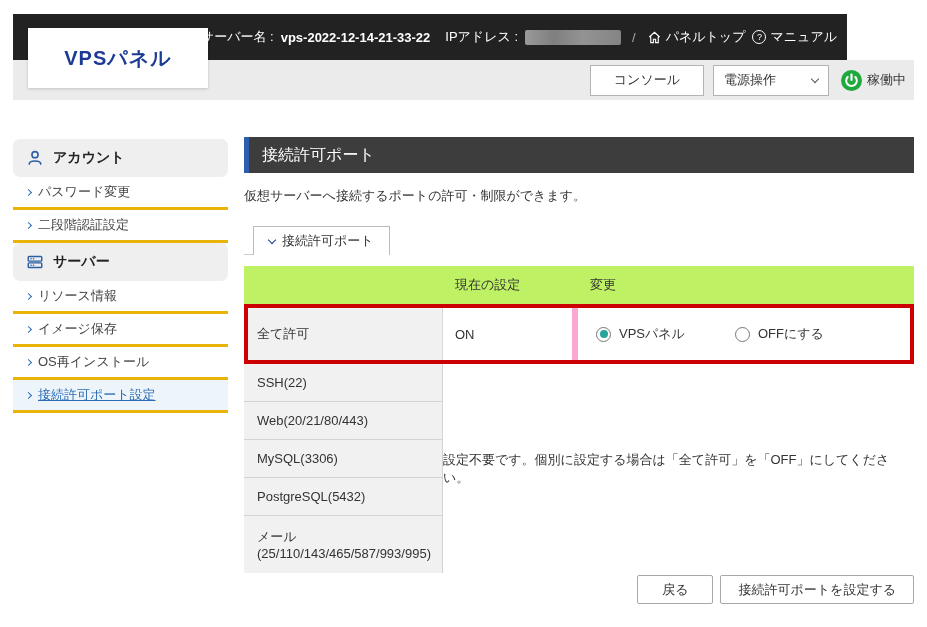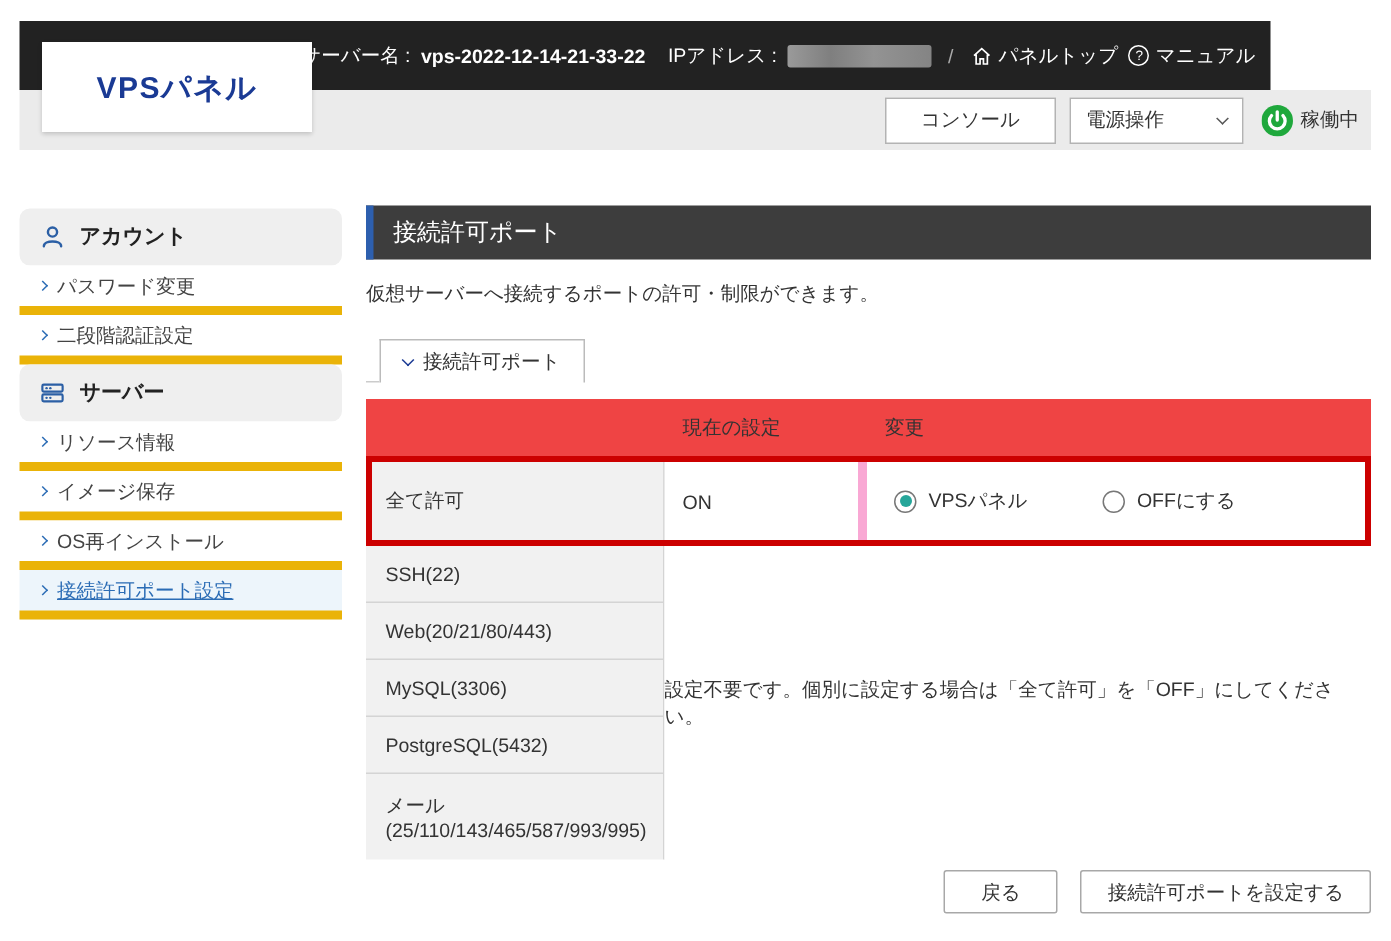--- a/index.html
+++ b/index.html
@@ -22,55 +22,55 @@
   
   .subbar { position:absolute; left:13px; top:60px; width:901px; height:40px; background:#ebebeb; display:flex; align-items:center; justify-content:flex-end; gap:9px; padding-right:8px; }
   .console-btn { height:31px; padding:0 23px; background:#fff; border:1px solid #b3b3b3; font-size:13px; color:#333; font-family:inherit; cursor:pointer; }
   .power-select { height:31px; width:116px; background:#fff; border:1px solid #b3b3b3; display:flex; align-items:center; justify-content:space-between; padding:0 10px; font-size:13px; color:#333; cursor:pointer; }
   .chev-dn { width:6px; height:6px; border-left:1.6px solid #555; border-bottom:1.6px solid #555; transform:rotate(-45deg); margin-top:-3px; }
   .status { display:flex; align-items:center; gap:5px; font-size:13px; color:#333; margin-left:3px; }
 
   
   .sidebar { position:absolute; left:13px; top:139px; width:215px; font-size:13px; }
   .side-header { height:38px; background:#efefef; display:flex; align-items:center; gap:9px; padding-left:13px; font-weight:bold; font-size:14px; color:#222;border-radius:7px; }
-  .side-item { height:33px; background:#fff; border-bottom:6px solid #eab308; display:flex; align-items:center; padding-left:13px; gap:7px; color:#444; cursor:pointer; }
+  .side-item { height:33px; background:#fff; border-bottom:3px solid #eab308; display:flex; align-items:center; padding-left:13px; gap:7px; color:#444; cursor:pointer; }
   .side-item.active { background:#edf5fb; color:#2b6cb5;text-decoration:underline; }
   .chev-r { width:5px; height:5px; border-top:1.8px solid #2b6cb5; border-right:1.8px solid #2b6cb5; transform:rotate(45deg); flex:none; }
 
   
   .main { position:absolute; left:244px; top:137px; width:670px; }
   .title-bar { height:36px; background:#3d3d3d; border-left:5px solid #2d5fae; display:flex; align-items:center; padding-left:13px; color:#fff; font-size:16px; }
   .desc { margin-top:14px; font-size:13px; color:#333; }
   .tab-row { margin-top:21px; display:flex; align-items:flex-end; }
   .tab-stub { width:9px; height:29px; border-bottom:1px solid #ccc; }
   .tab { height:29px; border:1px solid #bbb; border-bottom:none; background:#fff; display:flex; align-items:center; gap:7px; padding:0 15px; font-size:13px; color:#333; cursor:pointer; }
   .tab .chev-dn { border-color:#1a3a94; }
 
   
   .table { margin-top:11px; width:670px; font-size:13px; color:#333; }
-  .t-header { display:flex; height:38px; background:#ef4444; align-items:center; }
+  .t-header { display:flex; height:38px; background:#bef264; align-items:center; }
   .t-h-label { width:199px; }
   .t-h-current { width:135px; padding-left:12px; }
   .t-h-change { flex:1; padding-left:12px; }
 
   .row-highlight { display:flex; height:60px; border:4px solid #cc0000; background:#fff; }
   .rh-label { width:195px; background:#f1f1f1; border-right:1px solid #d9d9d9; display:flex; align-items:center; padding-left:9px; }
   .rh-current { width:135px; border-right:6px solid #f9a8d4; display:flex; align-items:center; padding-left:12px; }
   .rh-change { flex:1; display:flex; align-items:center; padding-left:18px; gap:50px; }
   .radio-opt { display:flex; align-items:center; cursor:pointer; }
   .radio { width:15px; height:15px; border:1px solid #777; border-radius:50%; background:#fff; display:inline-flex; align-items:center; justify-content:center; margin-right:8px; flex:none; }
   .radio.checked::after { content:""; width:8px; height:8px; border-radius:50%; background:#26a69a; }
 
   .t-body { display:flex; }
   .t-labels { width:199px; border-right:1px solid #d4d4d4; }
   .t-label-cell { height:38px; background:#f1f1f1; border-bottom:1px solid #d4d4d4; display:flex; flex-direction:column; justify-content:center; padding-left:13px; line-height:17px; }
   .t-label-cell.tall { height:57px; border-bottom:none; }
   .t-merged { flex:1; background:#fff; display:flex; align-items:center; justify-content:center; }
 
-  .actions { margin-top:7px; display:flex; justify-content:flex-end; gap:15px; }
+  .actions { margin-top:2px; display:flex; justify-content:flex-end; gap:7px; }
   .btn { height:29px; background:#fff; border:1px solid #a8a8a8; border-radius:2px; font-size:13px; color:#333; font-family:inherit; cursor:pointer; }
   .btn-back { padding:0 24px; }
   .btn-submit { padding:0 17px; }
 
   svg { display:block; }
 </style>
 </head>
 <body>
 
 <header class="topbar">

